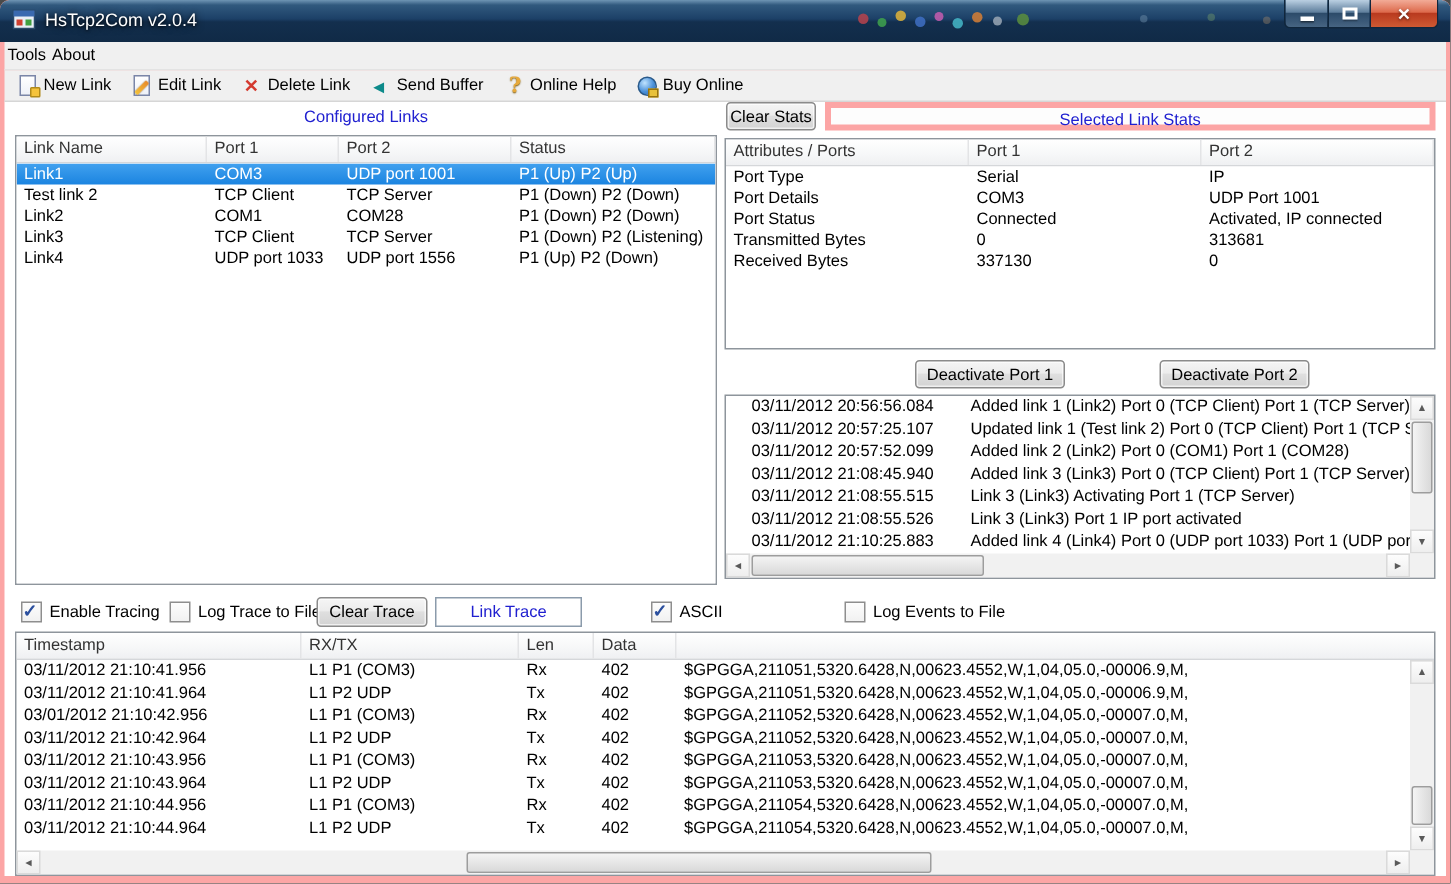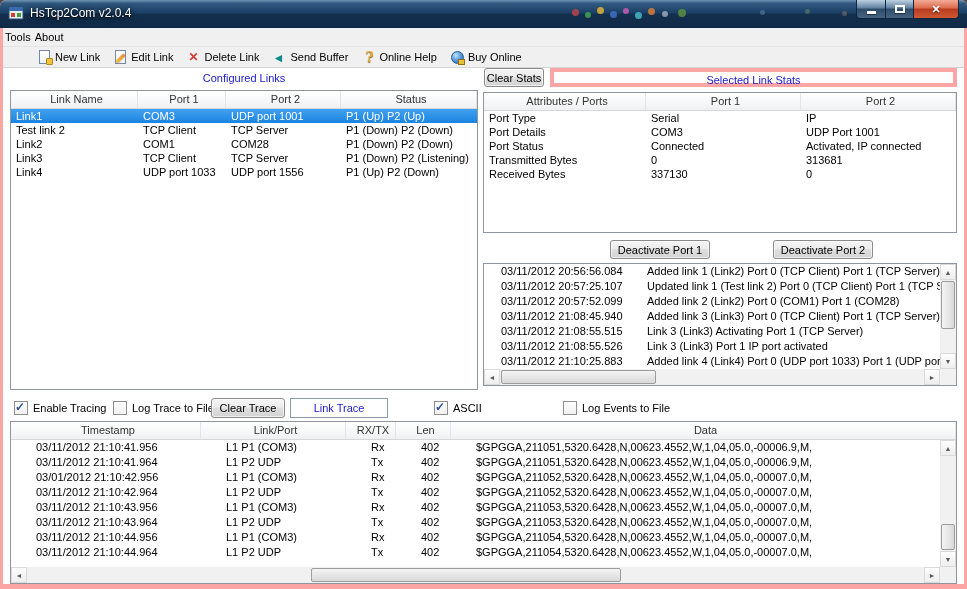--- a/index.html
+++ b/index.html
@@ -18,39 +18,39 @@
     background:linear-gradient(180deg,rgba(190,210,228,.95),rgba(110,140,168,.8) 45%,rgba(45,75,105,.9) 50%,rgba(80,110,140,.85));}
   .wc-max{width:28px;border-right:none;
     background:linear-gradient(180deg,rgba(190,210,228,.95),rgba(110,140,168,.8) 45%,rgba(45,75,105,.9) 50%,rgba(80,110,140,.85));}
   .wc-close{width:46px;border-radius:0 0 4px 0;font-weight:bold;font-size:11px;
     background:linear-gradient(180deg,#f2ab97,#dd6a4c 45%,#b93a1f 50%,#cf5a33);text-shadow:0 1px 2px rgba(0,0,0,.6);}
   .g-min{width:9px;height:3px;background:#fff;box-shadow:0 1px 1px rgba(0,0,0,.5);margin-top:7px;}
   .g-max{width:10px;height:8px;border:2px solid #fff;box-sizing:border-box;box-shadow:0 1px 1px rgba(0,0,0,.4);}
   
   .menubar{position:absolute;left:3px;top:28px;width:961px;height:19px;background:#f0f0f0;display:flex;align-items:center;border-bottom:1px solid #e3e3e3;box-sizing:border-box;}
   .menu-item{padding:2px 2px;cursor:default;}
-  .toolbar{position:absolute;left:3px;top:47px;width:961px;height:21px;background:#f0f0f0;border-bottom:1px solid #d6d6d6;box-sizing:border-box;display:flex;align-items:center;padding-left:26px;}
+  .toolbar{position:absolute;left:3px;top:47px;width:961px;height:21px;background:#f0f0f0;border-bottom:1px solid #d6d6d6;box-sizing:border-box;display:flex;align-items:center;}
   .tb-btn{display:flex;align-items:center;padding:1px 5px;margin-left:3px;cursor:default;}
   .tbicon{width:15px;height:15px;display:inline-block;position:relative;margin-right:3px;flex:0 0 15px;}
   .new-link-icon::before,.edit-link-icon::before{content:"";position:absolute;left:2px;top:0;width:9px;height:12px;background:linear-gradient(180deg,#fff,#eef1f8);border:1px solid #7a86a8;}
   .new-link-icon::after{content:"";position:absolute;left:9px;top:8px;width:5px;height:5px;background:#f5c33b;border:1px solid #b08a1a;border-radius:1px;}
   .edit-link-icon::after{content:"";position:absolute;width:11px;height:3px;background:linear-gradient(90deg,#f3c23a,#e8892a);transform:rotate(-45deg);left:2px;top:7px;border-radius:1px;box-shadow:0 0 1px #8a5a10;}
   .delete-link-icon::before{content:"\2715";position:absolute;left:2px;top:0;color:#d43a2f;font-weight:bold;font-size:12px;}
   .send-buffer-icon::before{content:"\25C4";position:absolute;left:0;top:1px;color:#0d8a8a;font-size:12px;}
   .online-help-icon::before{content:"?";position:absolute;left:4px;top:-1px;color:#e7a93a;font-weight:bold;font-size:14px;font-family:"DejaVu Serif",serif;text-shadow:0 1px 1px #7a5a10;}
   .buy-online-icon::before{content:"";position:absolute;left:1px;top:1px;width:11px;height:11px;border-radius:50%;border:1px solid #2a5a8a;
      background:radial-gradient(circle at 35% 30%,#bfe3ff,#4a90d9 55%,#2a6ab0);}
   .buy-online-icon::after{content:"";position:absolute;right:0;bottom:0;width:5px;height:4px;background:#e8c13a;border:1px solid #96720f;}
   
   .client{position:absolute;left:3px;top:68px;width:961px;height:516px;background:#fff;}
   .sec-title{position:absolute;color:#2020d0;text-align:center;line-height:18px;white-space:nowrap;}
   .titled-strip{position:absolute;border:4px solid #fca5a5;background:#fdfdfd;box-sizing:border-box;color:#2020d0;text-align:center;line-height:17px;}
   .panel{position:absolute;background:#fff;border:1px solid #8e959c;box-sizing:border-box;overflow:hidden;}
   .thead{display:grid;height:18px;background:linear-gradient(180deg,#ffffff,#f6f7f8 60%,#eff0f2);border-bottom:1px solid #d5d7da;box-sizing:border-box;}
-  .thead span{padding:2px 0 0 5px;border-right:1px solid #e3e4e6;white-space:nowrap;overflow:hidden;color:#333;text-align:center;}
+  .thead span{padding:2px 0 0 5px;border-right:1px solid #e3e4e6;white-space:nowrap;overflow:hidden;color:#333;}
   .grid-links{grid-template-columns:127px 88px 115px 1fr;}
   .grid-stats{grid-template-columns:162px 155px 1fr;}
   .grid-events{grid-template-columns:146px 1fr;}
   .grid-trace{grid-template-columns:190px 145px 50px 55px 1fr;}
   .tbody{position:absolute;left:0;top:18px;right:0;bottom:0;overflow:hidden;background:#fff;}
   .trow{display:grid;height:14px;line-height:14px;}
   .trow span,.erow span,.xrow span{padding-left:5px;white-space:nowrap;overflow:hidden;}
   .trow.selected{background:linear-gradient(180deg,#41a1ef,#1b84e0);color:#fff;}
   .erow{display:grid;height:15px;line-height:15px;margin-left:12px;}
   .xrow{display:grid;height:15px;line-height:15px;}
@@ -314,26 +314,25 @@
     <span class="cb-label">ASCII</span>
   </div>
   <div class="cbwrap" style="left:563px;top:400px;">
     <span class="cb"></span>
     <span class="cb-label">Log Events to File</span>
   </div>
 
   <div class="panel" style="left:10px;top:421px;width:947px;height:163px;">
     <div class="thead grid-trace">
       <span>Timestamp</span>
-      <span>Link/Port</span>
       <span>RX/TX</span>
       <span>Len</span>
       <span>Data</span>
     </div>
-    <div style="position:absolute;left:0;top:18px;right:16px;bottom:16px;overflow:hidden;margin-left:20px;">
+    <div style="position:absolute;left:0;top:18px;right:16px;bottom:16px;overflow:hidden;">
   <div class="xrow grid-trace">
     <span>03/11/2012 21:10:41.956</span>
     <span>L1 P1 (COM3)</span>
     <span>Rx</span>
     <span>402</span>
     <span>$GPGGA,211051,5320.6428,N,00623.4552,W,1,04,05.0,-00006.9,M,</span>
   </div>
 
   <div class="xrow grid-trace">
     <span>03/11/2012 21:10:41.964</span>

